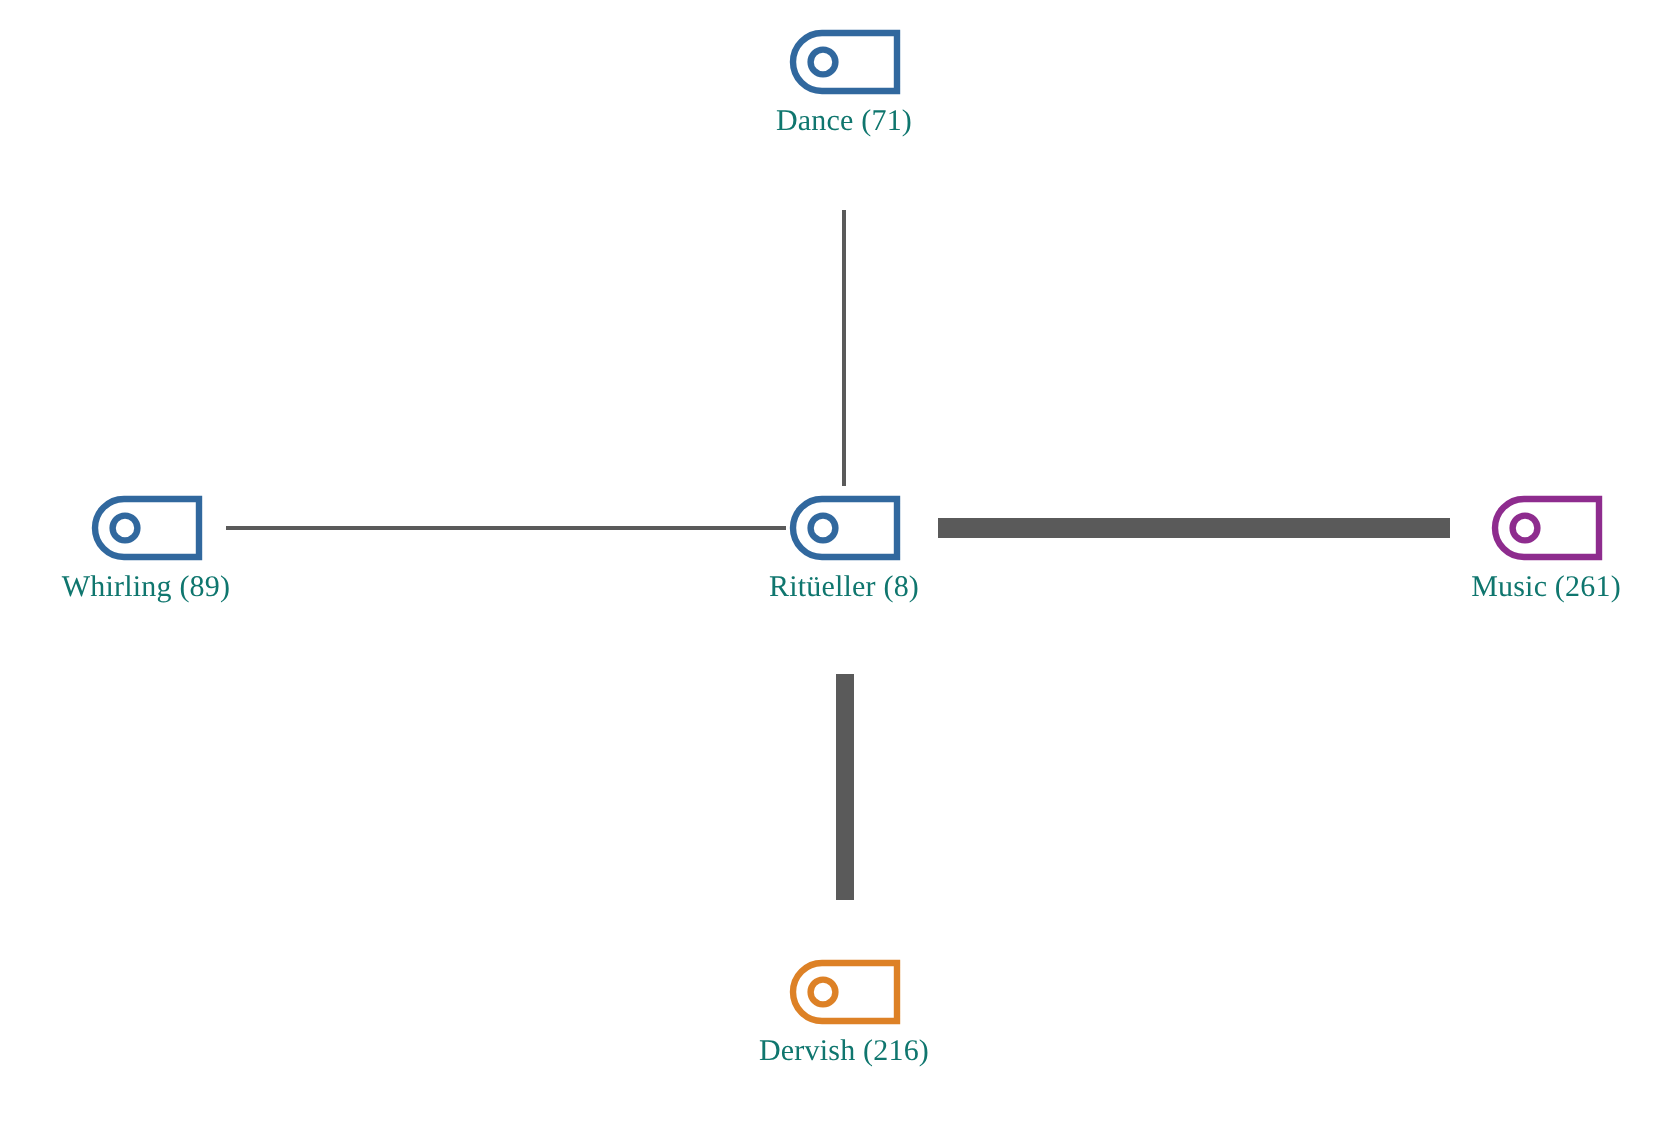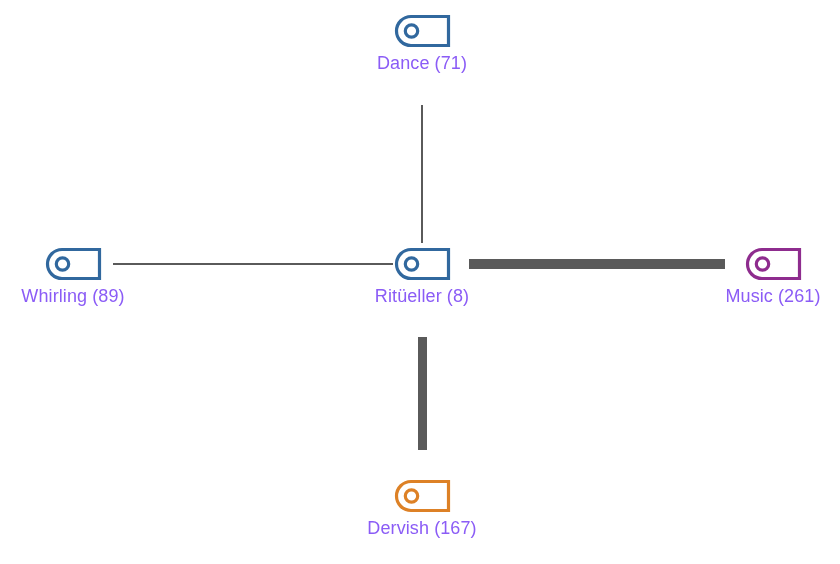--- a/index.html
+++ b/index.html
@@ -34,23 +34,23 @@
     top: -17px;
     width: 57px;
     height: 34px;
   }
   .node-label {
     position: absolute;
     left: -250px;
     top: 22px;
     width: 500px;
     text-align: center;
-    font-size: 18px;
-    color: #8b5cf6;
-    font-family: Liberation Sans, sans-serif;
+    font-size: 15px;
+    color: #0f766e;
+    font-family: Liberation Serif, serif;
     white-space: nowrap;
     letter-spacing: 0.1px;
   }
 </style>
 </head>
 <body>
 
 <div id="graph-canvas">
 
   <div class="edge" style="left:421px; top:105px; width:2px; height:138px;"></div>
@@ -101,16 +101,16 @@
     <span class="node-label">Music (261)</span>
   </div>
 
   <div class="node" style="left:422px; top:496px;">
     <span class="node-icon">
       <svg width="57" height="34" viewBox="0 0 57 34" xmlns="http://www.w3.org/2000/svg">
         <path d="M17 2.5 H54.5 V31.5 H17 A14.5 14.5 0 0 1 17 2.5 Z" fill="none" stroke="#DD8126" stroke-width="3.2"></path>
         <circle cx="17.5" cy="17" r="6.2" fill="none" stroke="#DD8126" stroke-width="3.2"></circle>
       </svg>
     </span>
-    <span class="node-label">Dervish (167)</span>
+    <span class="node-label">Dervish (216)</span>
   </div>
 
 </div>
 
 </body></html>

